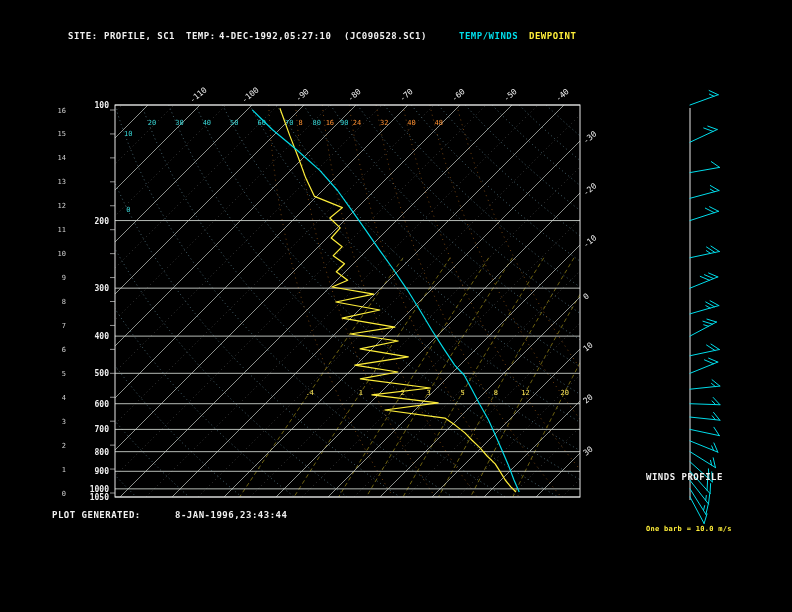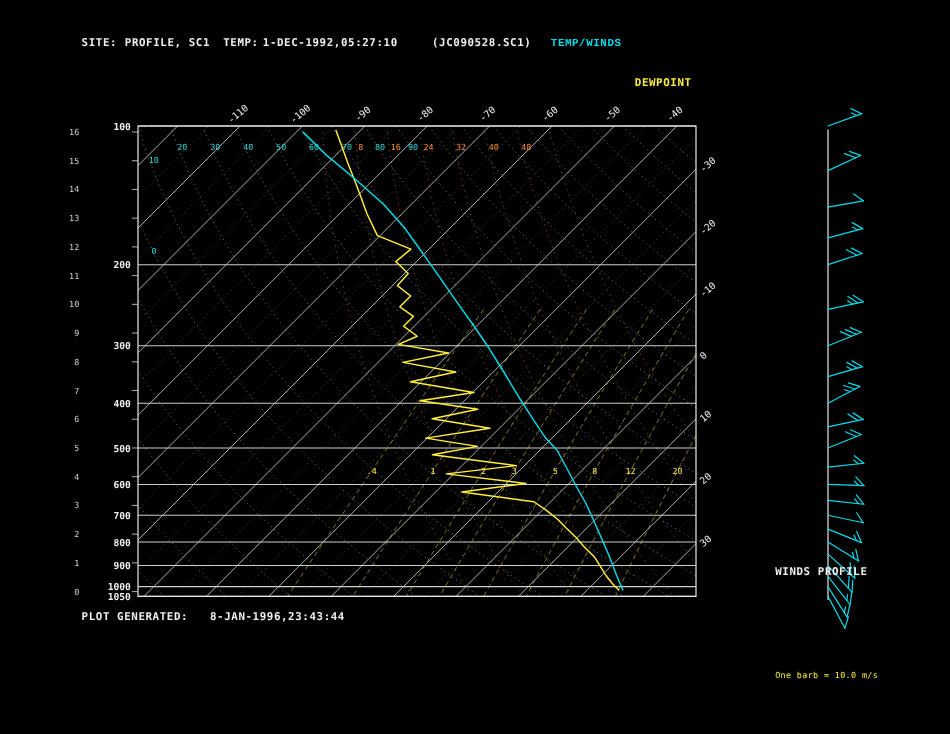--- a/index.html
+++ b/index.html
@@ -1,22 +1,22 @@
 <!DOCTYPE html>
 <html><head>
 <meta charset="utf-8">
 <style>
   html,body{margin:0;padding:0;background:#000;}
   body{width:792px;height:612px;position:relative;overflow:hidden;
        font-family:"DejaVu Sans Mono", monospace;}
   .abs{position:absolute;white-space:pre;}
   .hdr{font-size:9px;font-weight:bold;color:#f0f0f0;letter-spacing:.5px;}
-  .cyan{color:#00dcea;font-family:Liberation Mono, monospace;}
-  .yel{color:#ffef3a;margin-top:34px;}
-  .sub{font-size:7px;font-weight:normal;letter-spacing:.3px;text-align:center;}
+  .cyan{color:#00dcea;}
+  .yel{color:#ffef3a;}
+  .sub{font-size:7px;font-weight:bold;letter-spacing:.3px;text-align:center;}
   svg{position:absolute;left:0;top:0;}
 </style>
 </head>
 <body>
 
 <svg id="plot" width="792" height="612">
     <defs>
       <clipPath id="pc">
         <rect x="115" y="105" width="465" height="392"></rect>
       </clipPath>
@@ -325,22 +325,22 @@
       <g stroke="#00dcea" stroke-width="1" stroke-linecap="round">
         <line x1="690" y1="497" x2="704.0841468835768" y2="523.4884277857678" stroke="#00dcea" stroke-width="1"></line>
         <line x1="704.0841468835768" y1="523.4884277857678" x2="707.0078772398261" y2="513.9253366942878" stroke="#00dcea" stroke-width="1"></line>
       </g>
     </g>
   </svg>
 
 <span class="abs hdr" style="left:68px;top:31px">SITE:</span>
 <span class="abs hdr" style="left:104px;top:31px">PROFILE, SC1</span>
 <span class="abs hdr" style="left:186px;top:31px">TEMP:</span>
-<span class="abs hdr" style="left:219px;top:31px">1-DEC-1992,05:27:10</span>
-<span class="abs hdr" style="left:360px;top:31px">(JC090528.SC1)</span>
+<span class="abs hdr" style="left:219px;top:31px">4-DEC-1992,05:27:10</span>
+<span class="abs hdr" style="left:344px;top:31px">(JC090528.SC1)</span>
 <span class="abs hdr cyan" style="left:459px;top:31px">TEMP/WINDS</span>
 <span class="abs hdr yel" style="left:529px;top:31px">DEWPOINT</span>
 
-<span class="abs hdr" style="left:68px;top:510px">PLOT GENERATED:</span>
+<span class="abs hdr" style="left:52px;top:510px">PLOT GENERATED:</span>
 <span class="abs hdr" style="left:175px;top:510px">8-JAN-1996,23:43:44</span>
 
 <span class="abs hdr" style="left:646px;top:472px">WINDS PROFILE</span>
 <span class="abs sub yel" style="left:646px;top:525px">One barb = 10.0 m/s</span>
 
 </body></html>

